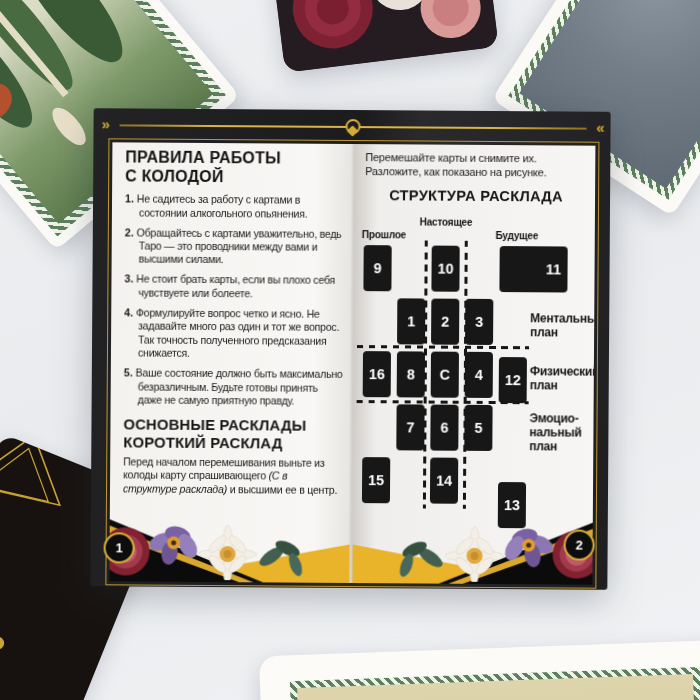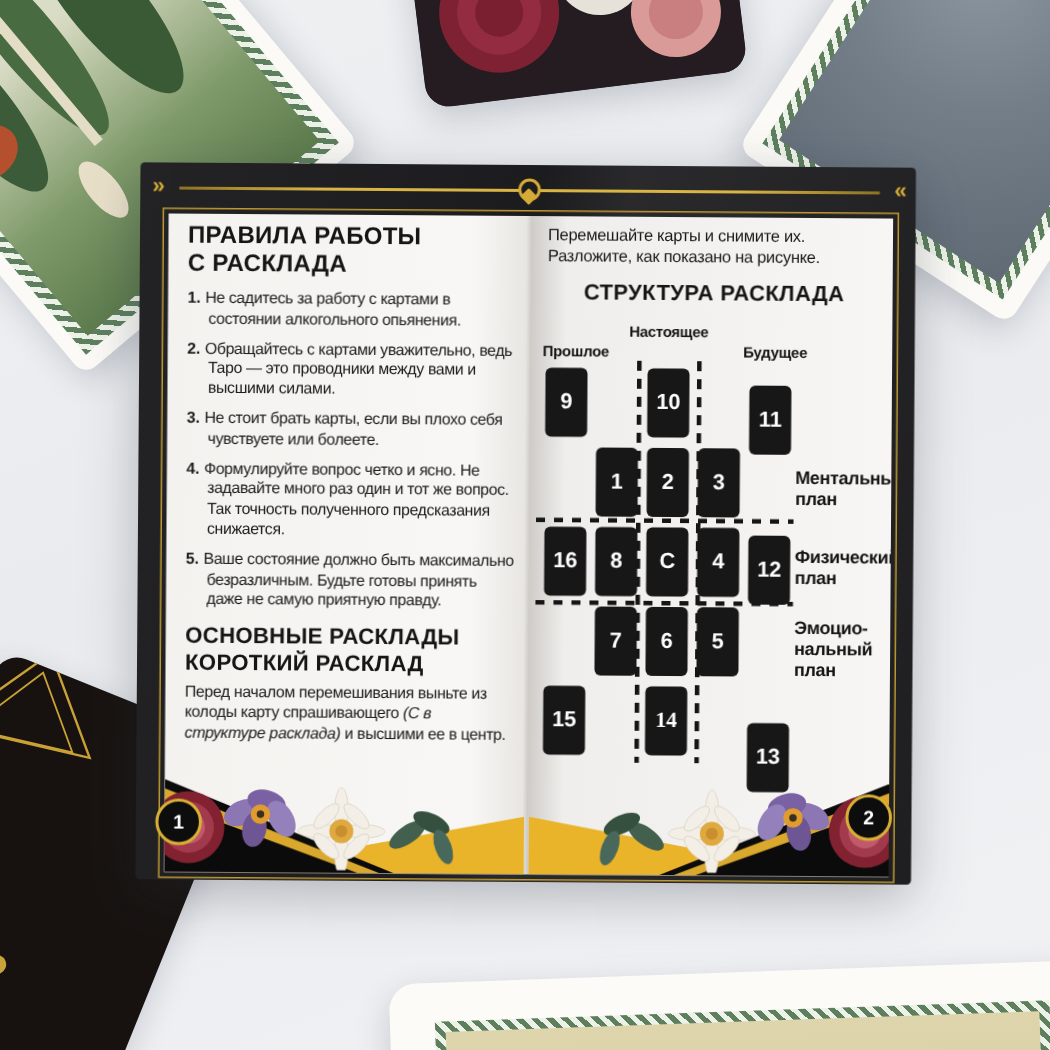--- a/index.html
+++ b/index.html
@@ -156,21 +156,21 @@
       <div class="chev r">«</div>
       <div class="orn-circle"></div>
       <div class="orn-diamond"></div>
     </div>
     <div class="gold-frame"></div>
 
     <div class="pages">
 
       <div class="page page-left">
         <div class="lp-content">
-          <p class="h1"><span>ПРАВИЛА РАБОТЫ</span><br><span>С РАСКЛАДА</span></p>
+          <p class="h1"><span>ПРАВИЛА РАБОТЫ</span><br><span>С КОЛОДОЙ</span></p>
           <div id="rules">
               <p class="rule"><b>1. </b>Не садитесь за работу с картами в состоянии алкогольного опьянения.</p>
               <p class="rule"><b>2. </b>Обращайтесь с картами уважительно, ведь Таро — это проводники между вами и высшими силами.</p>
               <p class="rule"><b>3. </b>Не стоит брать карты, если вы плохо себя чувствуете или болеете.</p>
               <p class="rule"><b>4. </b>Формулируйте вопрос четко и ясно. Не задавайте много раз один и тот же вопрос. Так точность полученного предсказания снижается.</p>
               <p class="rule"><b>5. </b>Ваше состояние должно быть максимально безразличным. Будьте готовы принять даже не самую приятную правду.</p>
             </div>
           <p class="h2"><span>ОСНОВНЫЕ РАСКЛАДЫ</span><br><span>КОРОТКИЙ РАСКЛАД</span></p>
           <p class="lp-par"><span>Перед началом перемешивания выньте из колоды карту спрашивающего </span><i>(С в структуре расклада)</i><span> и высшими ее в центр.</span></p>
         </div>
@@ -226,34 +226,34 @@
         <div class="collab" style="left:7px;top:85px;">Прошлое</div>
         <div class="collab" style="left:130px;top:85px;width:64px;text-align:center;">Будущее</div>
 
         <div id="spread">
           <div class="dash-v" style="left:70px;top:96px;height:268px;"></div>
           <div class="dash-v" style="left:110px;top:96px;height:268px;"></div>
           <div class="dash-h" style="left:3px;top:201px;width:172px;"></div>
           <div class="dash-h" style="left:3px;top:256px;width:172px;"></div>
         <div class="spread-card" style="left: 9px; top: 101px;">9</div>
             <div class="spread-card" style="left: 77px; top: 101px;">10</div>
-            <div class="spread-card" style="left: 145px; top: 112px;">11</div>
+            <div class="spread-card" style="left: 145px; top: 101px; padding-left: 40px;">11</div>
             <div class="spread-card" style="left: 43px; top: 154px;">1</div>
             <div class="spread-card" style="left: 77px; top: 154px;">2</div>
             <div class="spread-card" style="left: 111px; top: 154px;">3</div>
             <div class="spread-card" style="left: 9px; top: 207px;">16</div>
             <div class="spread-card" style="left: 43px; top: 207px;">8</div>
             <div class="spread-card" style="left: 77px; top: 207px;">С</div>
             <div class="spread-card" style="left: 111px; top: 207px;">4</div>
             <div class="spread-card" style="left: 145px; top: 212px;">12</div>
             <div class="spread-card" style="left: 43px; top: 260px;">7</div>
             <div class="spread-card" style="left: 77px; top: 260px;">6</div>
             <div class="spread-card" style="left: 111px; top: 260px;">5</div>
             <div class="spread-card" style="left: 9px; top: 313px;">15</div>
-            <div class="spread-card" style="left: 77px; top: 313px; font-family: Liberation Serif, serif;">14</div>
+            <div class="spread-card" style="left: 77px; top: 313px;">14</div>
             <div class="spread-card" style="left: 145px; top: 313px; margin-top: 24px;">13</div>
             <div class="plane-label" style="top: 166px;">Ментальный<br>план</div>
             <div class="plane-label" style="top: 219px;">Физический<br>план</div>
             <div class="plane-label" style="top: 266px;">Эмоцио-<br>нальный<br>план</div>
           </div>
 
         <div class="footer">
           <div class="mirror">
             <div class="ft ft-gold"></div>
             <div class="ft ft-black"></div>

